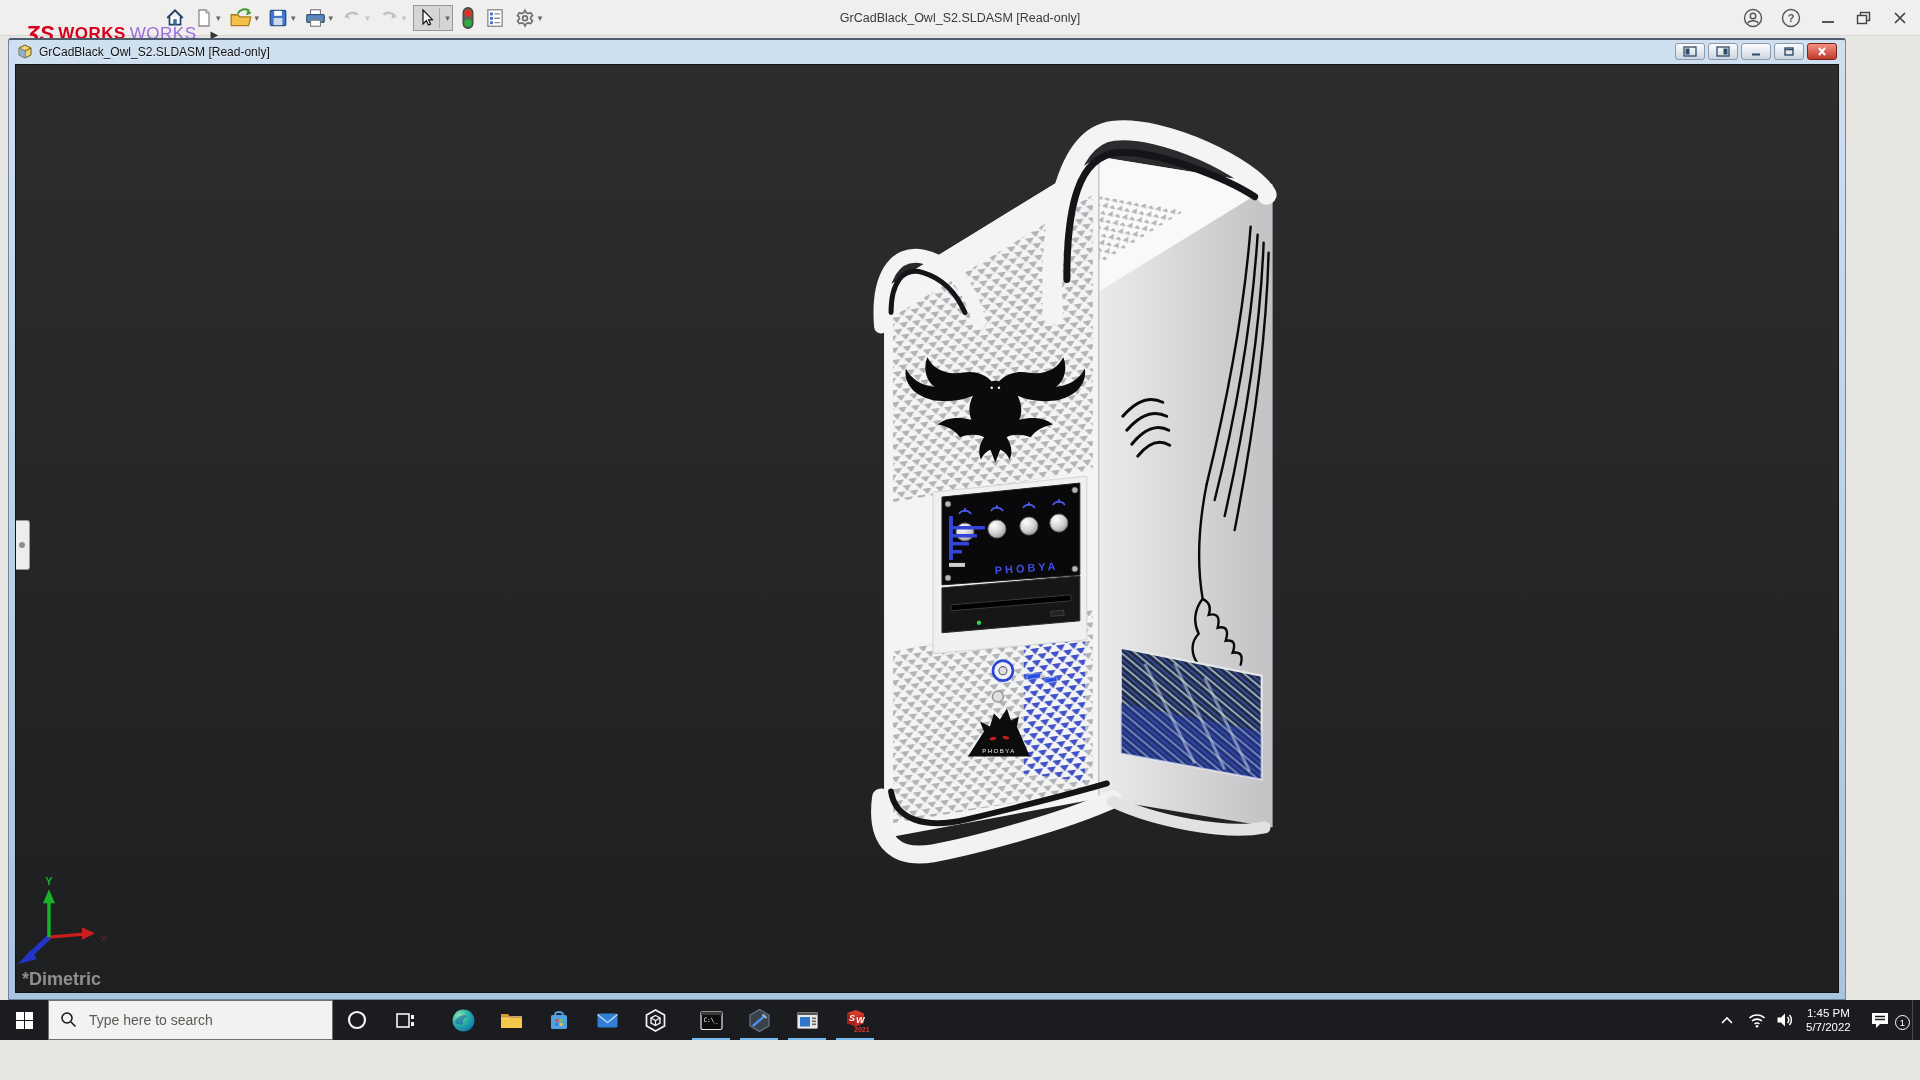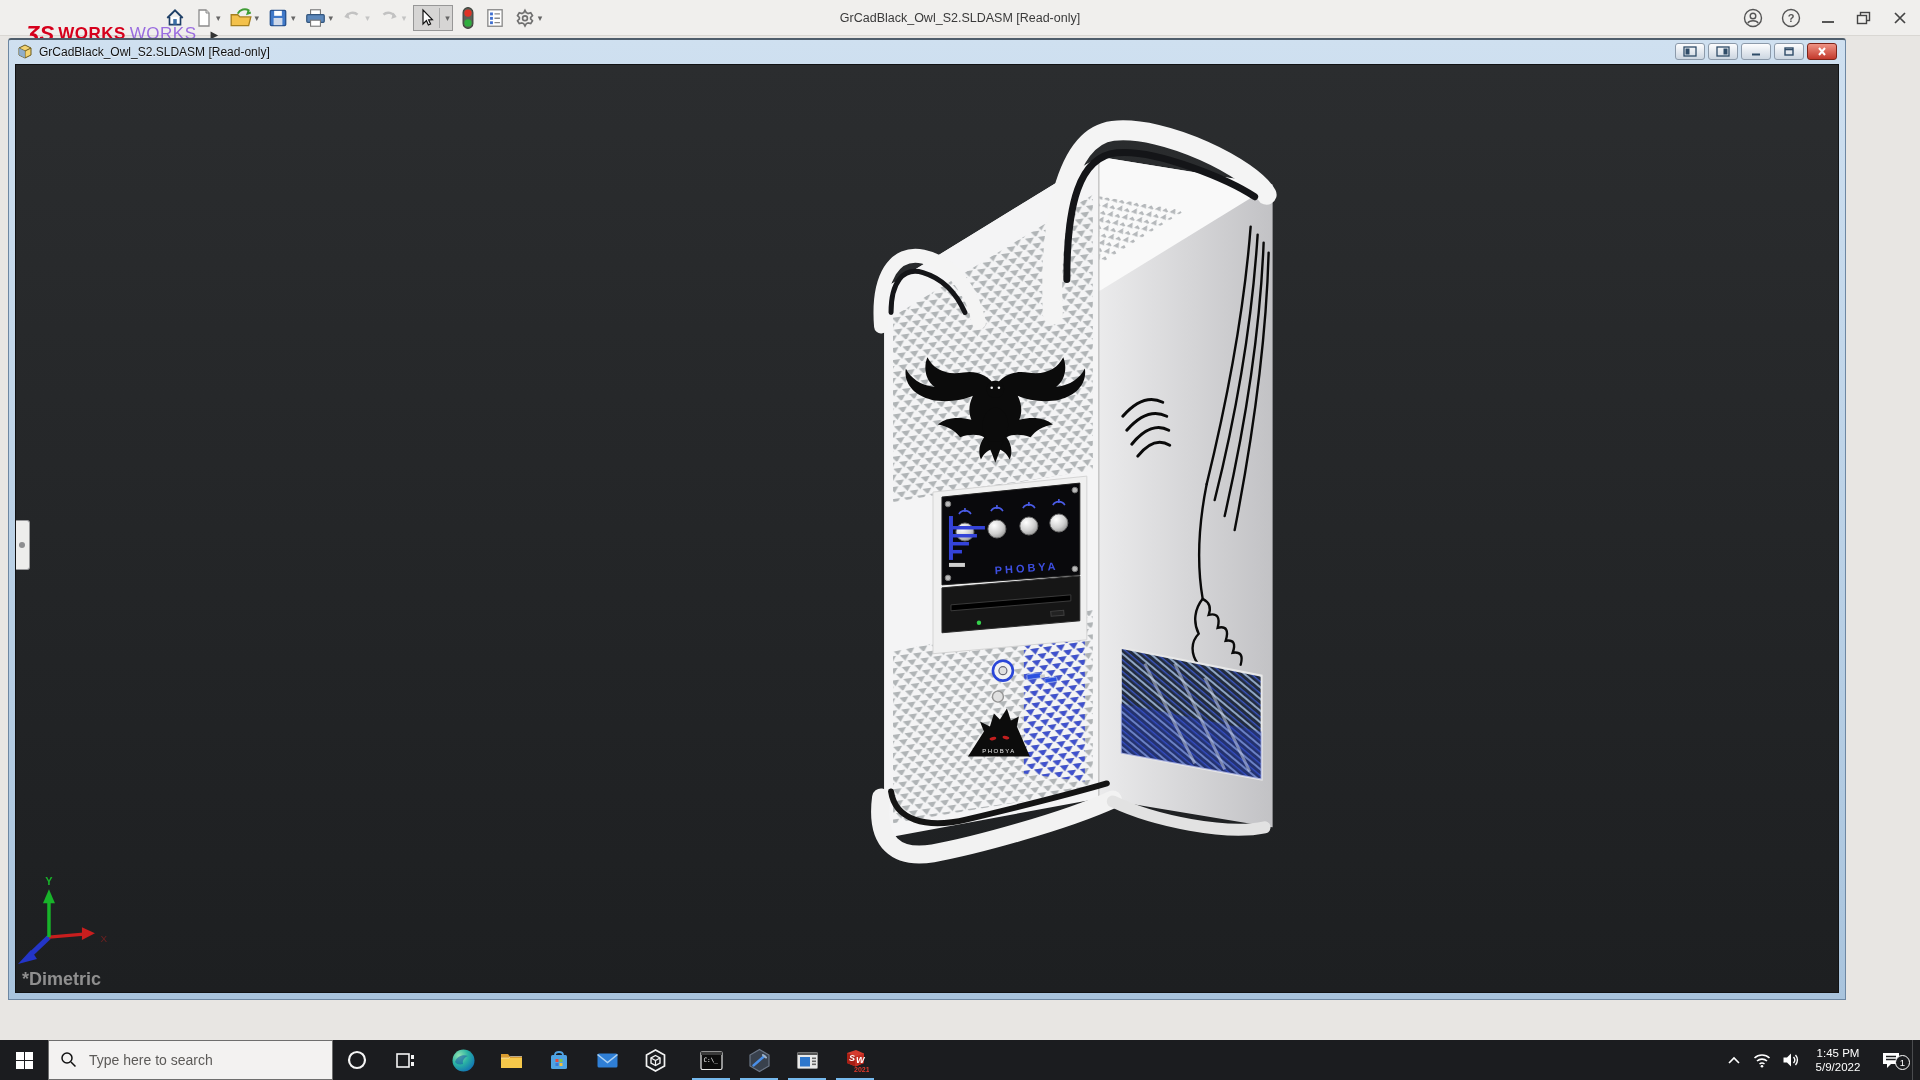--- a/index.html
+++ b/index.html
@@ -37,30 +37,30 @@
   .wbtn.close { background:linear-gradient(#ef9384,#c3392c); border-color:#7e2419; }
   #viewport { position:absolute; left:6px; top:24px; right:6px; bottom:6px;
     background:linear-gradient(#2b2d2f,#1d1f21); border:1px solid #121314; }
   #scene { position:absolute; left:0; top:0; width:100%; height:100%; }
   #left-tab { position:absolute; left:0; top:455px; width:14px; height:50px; background:#ededec;
     border:1px solid #97989a; border-left:none; border-radius:0 3px 3px 0; }
   #left-tab .dot { position:absolute; left:3px; top:21px; width:6px; height:6px; border-radius:50%; background:#8d8e90; }
   #orientation-label { position:absolute; left:6px; bottom:2px; font-size:18px; font-weight:bold; color:#8f8f8f; }
 
   
-  #taskbar { position:absolute; left:0; top:1040px; width:1920px; height:40px; background:#1b1c1f; display:flex; align-items:center; }
+  #taskbar { position:absolute; left:0; top:1000px; width:1920px; height:40px; background:#1b1c1f; display:flex; align-items:center; }
   .tk { width:48px; height:40px; display:flex; align-items:center; justify-content:center; position:relative; flex:0 0 auto; }
   .tk .runbar { position:absolute; bottom:0; left:5px; right:5px; height:2.5px; background:#76b9ed; }
   #task-search { position:relative; width:285px; height:40px; flex:0 0 auto; }
   #task-search input { width:100%; height:100%; background:#f3f2f1; border:1px solid #6e6e6e;
     font-size:14px; color:#4a4a4a; padding-left:40px; font-family:"Liberation Sans",sans-serif; }
   #task-search input::placeholder { color:#5c5a58; opacity:1; }
   #task-search .mag { position:absolute; left:12px; top:11px; }
   #tray { position:absolute; right:0; top:0; height:40px; display:flex; align-items:center; }
-  .trayitem { height:28px; display:flex; align-items:center; justify-content:center; }
+  .trayitem { height:28px; display:flex; align-items:center; justify-content:flex-start; }
   #tray-clock { width:64px; text-align:center; color:#fff; font-size:11.5px; line-height:14px; }
   #show-desktop { width:8px; height:40px; border-left:1px solid #4a4b4e; }
   .badge { position:absolute; right:2px; bottom:4px; width:15px; height:15px; border-radius:50%;
     background:#1b1c1f; border:1.5px solid #fff; color:#fff; font-size:9.5px; display:flex;
     align-items:center; justify-content:center; }
 </style>
 </head>
 <body>
 
 <div id="app-titlebar">
@@ -520,21 +520,21 @@
     <div class="trayitem" style="width:30px">
       <svg width="18" height="16" viewBox="0 0 18 16">
           <polygon points="1.5,5.5 5,5.5 9,1.5 9,14.5 5,10.5 1.5,10.5" fill="#fff"></polygon>
           <path d="M11.5,5 A4.5,4.5 0 0 1 11.5,11" fill="none" stroke="#fff" stroke-width="1.4"></path>
           <path d="M13.5,3 A7.5,7.5 0 0 1 13.5,13" fill="none" stroke="#fff" stroke-width="1.4"></path>
         </svg>
     </div>
     <div class="trayitem" id="tray-clock">
       <div>
           <div>1:45 PM</div>
-          <div>5/9/2022</div>
+          <div>5/7/2022</div>
         </div>
     </div>
     <div class="trayitem" style="width:42px; position:relative">
       <svg width="20" height="18" viewBox="0 0 20 18">
           <path d="M2,2 L18,2 L18,13 L10,13 L6,17 L6,13 L2,13 Z" fill="#fff"></path>
           <path d="M5,5.5 L15,5.5 M5,8.5 L15,8.5" stroke="#1b1c1f" stroke-width="1.3"></path>
         </svg>
       <div class="badge">1</div>
     </div>
     <div id="show-desktop"></div>

